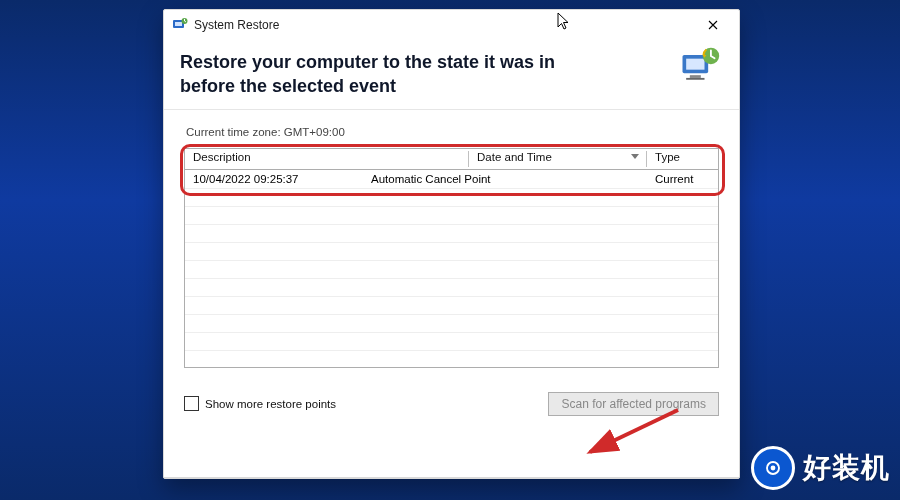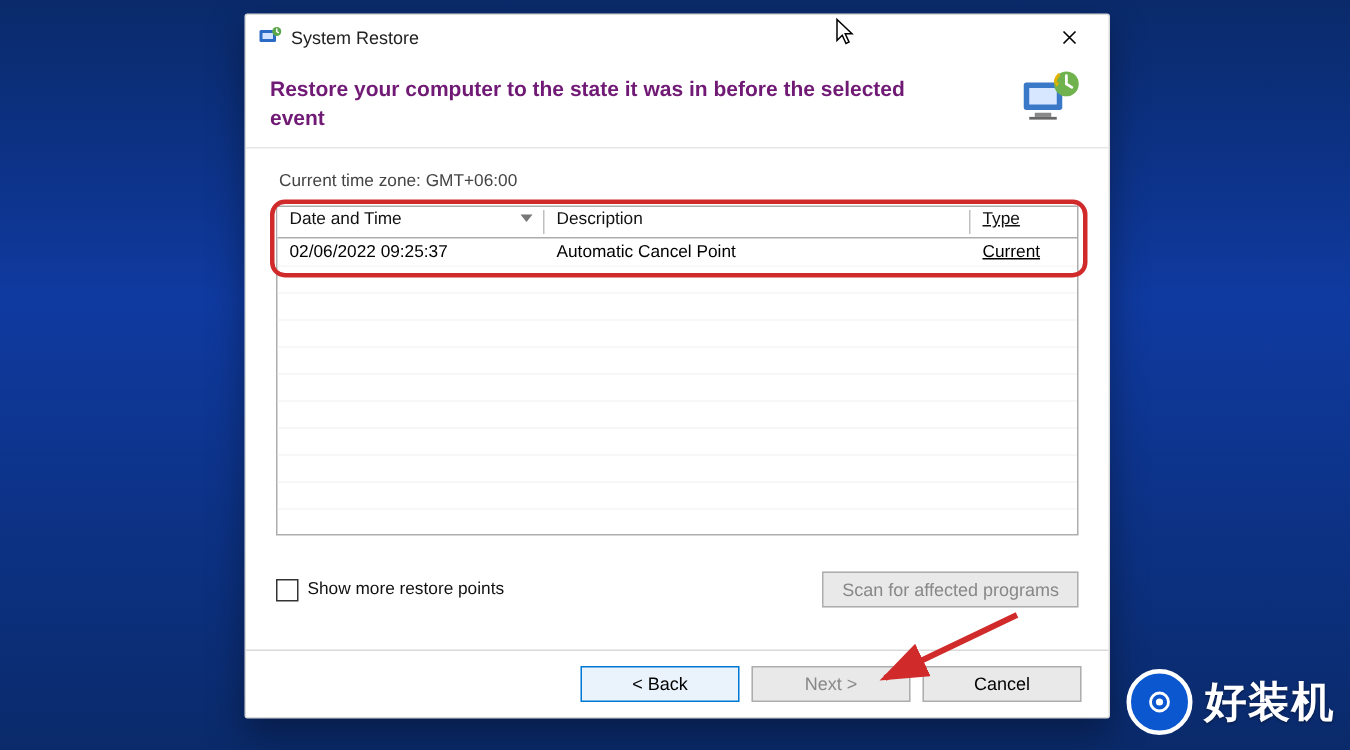--- a/index.html
+++ b/index.html
@@ -21,33 +21,33 @@
   }
   .titlebar{height:30px;display:flex;align-items:center;padding:0 4px 0 8px;}
   .titlebar .title-icon{width:16px;height:16px;margin-right:6px;display:inline-flex;}
   .titlebar .title-text{font-size:12px;color:#222;flex:0 0 auto;}
   .titlebar .spacer{flex:1;}
   .titlebar .close{width:45px;height:28px;display:flex;align-items:center;justify-content:center;border-radius:2px;}
   .titlebar .close svg{width:10px;height:10px;}
   .header{
     padding:6px 16px 10px 16px;display:flex;align-items:flex-start;justify-content:space-between;
   }
-  .header .headline{font-weight:700;font-size:14px;color:#701a75;max-width:430px;line-height:1.35;padding-top:4px;}
+  .header .headline{font-weight:700;font-size:18px;color:#0f172a;max-width:430px;line-height:1.35;padding-top:4px;}
   .header .hero-icon{width:44px;height:44px;margin-right:2px;margin-top:-2px;}
   .sep{height:1px;background:#e6e6e6;margin:0 0 12px 0;}
   .body{padding:4px 20px 0 20px;flex:1;display:flex;flex-direction:column;}
   .tzline{color:#444;margin:0 0 10px 2px;font-size:11.5px;}
   
   .table-wrap{border:1px solid #adadad;height:218px;position:relative;background:#fff;}
   .thead{display:flex;height:20px;border-bottom:1px solid #adadad;background:#fff;font-size:11.5px;color:#111;}
   .th{padding:2px 6px 0 8px;position:relative;}
   .th:not(:last-child)::after{content:"";position:absolute;right:0;top:2px;bottom:2px;width:1px;background:#c0c0c0;}
   .col-dt{width:164px;}
   .col-desc{width:270px;}
-  .col-type{flex:1;text-decoration:underline;}
+  .col-type{flex:1;}
   .sort-ind{position:absolute;right:8px;top:5px;width:0;height:0;border-left:4px solid transparent;border-right:4px solid transparent;border-top:5px solid #777;}
   .tbody{position:relative;}
   .trow{display:flex;height:18px;align-items:center;font-size:11.5px;color:#000;}
   .td{padding:0 6px 0 8px;white-space:nowrap;overflow:hidden;}
   
   .grid-lines{position:absolute;left:0;right:0;top:18px;bottom:0;
     background-image:linear-gradient(#eee 1px, transparent 1px);
     background-size:100% 18px;}
   
   .highlight{position:absolute;border:3px solid #d02a2a;border-radius:10px;pointer-events:none;}
@@ -116,62 +116,57 @@
           <path d="M37 7 v6 l4 2.5" stroke="#fff" stroke-width="2" fill="none" stroke-linecap="round"></path>
           <path d="M29 12 a8 8 0 0 1 3 -6" stroke="#e4b100" stroke-width="2.2" fill="none"></path>
           <polygon points="28,12 32,12 30,15" fill="#e4b100"></polygon>
         </svg>
       </span>
     </div>
 
     <div class="sep"></div>
 
     <div class="body">
-      <div class="tzline">Current time zone: GMT+06:00</div>
+      <div class="tzline">Current time zone: GMT+09:00</div>
 
       <div class="table-wrap" style="position:relative;">
         <div class="thead">
+          <div class="th col-desc">
+            <span>Description</span>
+          </div>
           <div class="th col-dt">
             <span>Date and Time</span>
             <span class="sort-ind"></span>
-          </div>
-          <div class="th col-desc">
-            <span>Description</span>
           </div>
           <div class="th col-type">
             <span>Type</span>
           </div>
         </div>
         <div class="tbody" style="position:relative;height:196px;">
           <div class="trow">
-            <div class="td col-dt">02/06/2022 09:25:37</div>
+            <div class="td col-dt">10/04/2022 09:25:37</div>
             <div class="td col-desc">Automatic Cancel Point</div>
             <div class="td col-type">Current</div>
           </div>
           <div class="grid-lines"></div>
         </div>
 
         <div class="highlight" style="left:-5px;top:-5px;width:calc(100% + 6px);height:46px;"></div>
       </div>
 
       <div class="opts">
         <label class="chk">
           <span class="box"></span>
           <span>Show more restore points</span>
         </label>
         <span class="btn">Scan for affected programs</span>
       </div>
     </div>
 
     <div class="footer-sep"></div>
-    <div class="footer">
-      <span class="btn enabled default" style="min-width:80px;">&lt; Back</span>
-      <span class="btn" style="min-width:80px;">Next &gt;</span>
-      <span class="btn enabled" style="min-width:80px;">Cancel</span>
-    </div>
 
   </div>
 
   <span class="cursor">
     <svg width="18" height="22" viewBox="0 0 18 22">
       <path d="M2 2 L2 16 L5.5 12.5 L8 18 L10 17 L7.5 11.5 L12 11.5 Z" fill="#fff" stroke="#000" stroke-width="1"></path>
     </svg>
   </span>
 
   <svg class="arrow-anno" style="left:560px;top:400px;" width="130" height="70" viewBox="0 0 130 70">

